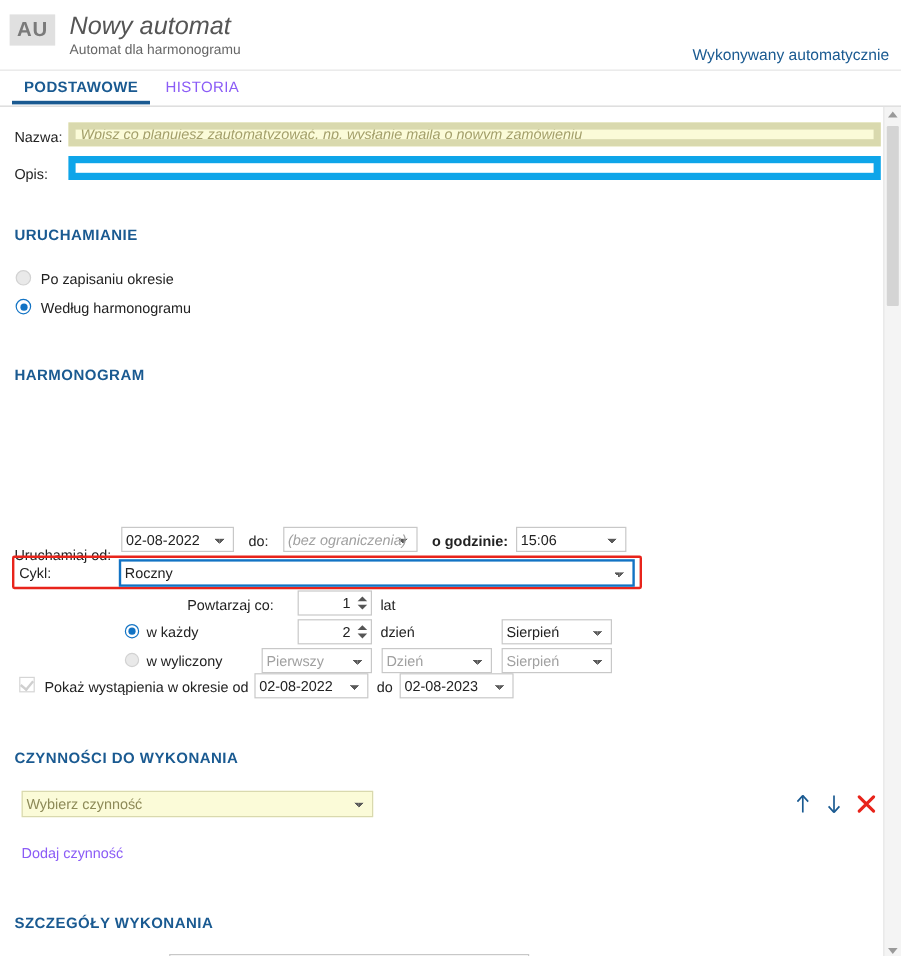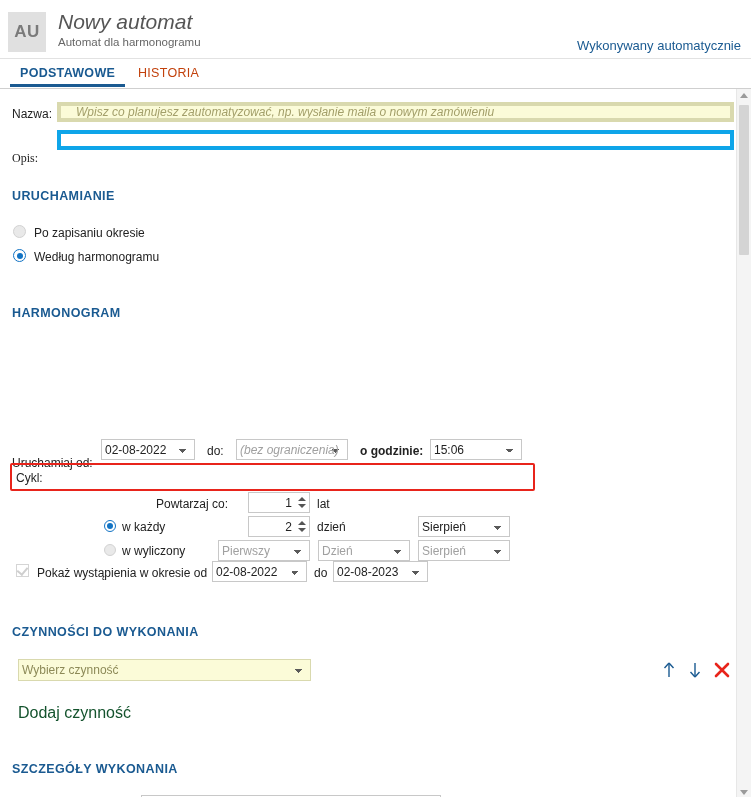--- a/index.html
+++ b/index.html
@@ -21,21 +21,21 @@
     position: relative;
     height: 58px;
     border-bottom: 1px solid #e2e2e2;
     background: #ffffff;
   }
   .avatar {
     position: absolute;
     left: 8px;
     top: 12px;
     width: 38px;
-    height: 40px;
+    height: 26px;
     background: #e0e0e0;
     color: #7a7a7a;
     font-size: 17px;
     font-weight: bold;
     display: flex;
     align-items: center;
     justify-content: center;
     letter-spacing: 0.5px;
   }
   .title-block {
@@ -72,21 +72,21 @@
     border-bottom: 1px solid #cfcfcf;
   }
   .tab {
     position: absolute;
     top: 0;
     height: 28px;
     line-height: 28px;
     font-size: 12.5px;
     font-weight: bold;
     letter-spacing: 0.3px;
-    color: #c2410c;
+    color: #8b5cf6;
     padding: 0 10px;
     cursor: pointer;
     box-sizing: border-box;
   }
   .tab.active {
     color: #1a5a91;
     border-bottom: 3px solid #1a5a91;
   }
   #tab-podstawowe { left: 10px; }
   #tab-historia { left: 128px; font-weight: normal; }
@@ -136,25 +136,25 @@
     position: absolute;
     font-size: 12.5px;
     font-weight: bold;
     color: #1a5a91;
     letter-spacing: 0.4px;
     white-space: nowrap;
   }
   input.txt {
     position: absolute;
     box-sizing: border-box;
-    border: 4px solid #0ea5e9;
+    border: 6px solid #0ea5e9;
     height: 20px;
     font-family: "Liberation Sans", sans-serif;
     font-size: 12px;
-    padding: 0 15px;
+    padding: 0 4px;
     color: #333;
     background: #fff;
     outline: none;
   }
   input.txt.yellow {
     background: #fbfbd8;
     border-color: #d9d9ae;
   }
   input.txt.yellow::placeholder {
     color: #a39f6a;
@@ -288,22 +288,22 @@
   
   .icon-btn {
     position: absolute;
     width: 16px;
     height: 18px;
     cursor: pointer;
   }
   .arrow-up-svg, .arrow-dn-svg { display: block; }
   .link {
     position: absolute;
-    color: #14532d;
-    font-size: 16px;
+    color: #8b5cf6;
+    font-size: 12px;
     cursor: pointer;
     white-space: nowrap;
   }
 </style>
 </head>
 <body>
 
 <div class="header">
   <div class="avatar">AU</div>
   <div class="title-block">
@@ -322,21 +322,21 @@
 
   <div class="scrollbar-track">
     <div class="scroll-arrow up"></div>
     <div class="scrollbar-thumb" style="top:16px;"></div>
     <div class="scroll-arrow down"></div>
   </div>
 
   <div class="lbl" style="left:12px; top:18px;">Nazwa:</div>
   <input class="txt yellow" style="left: 57px; top: 13px; width: 677px;" placeholder="Wpisz co planujesz zautomatyzować, np. wysłanie maila o nowym zamówieniu">
 
-  <div class="lbl" style="left:12px; top:62px;font-family:Liberation Serif, serif;">Opis:</div>
+  <div class="lbl" style="left:12px; top:49px;">Opis:</div>
   <input class="txt" style="left: 57px; top: 41px; width: 677px;" placeholder="">
 
   <div class="section-title" style="left:12px; top:100px;">URUCHAMIANIE</div>
 
   <div class="radio" style="left:13px; top:136px;"></div>
   <div class="lbl" style="left:34px; top:137px;">Po zapisaniu okresie</div>
 
   <div class="radio checked" style="left:13px; top:160px;"></div>
   <div class="lbl" style="left:34px; top:161px;">Według harmonogramu</div>
 
@@ -350,20 +350,23 @@
   <select class="sel arrow disabled" style="left:236px; top:350px; width:112px; font-style:italic;">
     <option>(bez ograniczenia)</option>
   </select>
   <div class="lbl" style="left:360px; top:355px; font-weight:bold;">o godzinie:</div>
   <select class="sel arrow" style="left:430px; top:350px; width:92px;">
     <option>15:06</option>
   </select>
 
   <div class="highlight-box" style="left:10px; top:374px; width:525px; height:28px;"></div>
   <div class="lbl" style="left:16px; top:382px;">Cykl:</div>
+  <select class="sel arrow focus-select" style="left:99px; top:377px; width:430px;">
+    <option>Roczny</option>
+  </select>
 
   <div class="lbl" style="left:156px; top:408px;">Powtarzaj co:</div>
   <div class="spin-wrap" style="left:248px; top:403px; width:62px;">
     <input readonly="" value="1" style="">
     <div class="spin-btns">
       <div class="up"></div>
       <div class="dn"></div>
     </div>
   </div>
   <div class="lbl" style="left:317px; top:408px;">lat</div>

